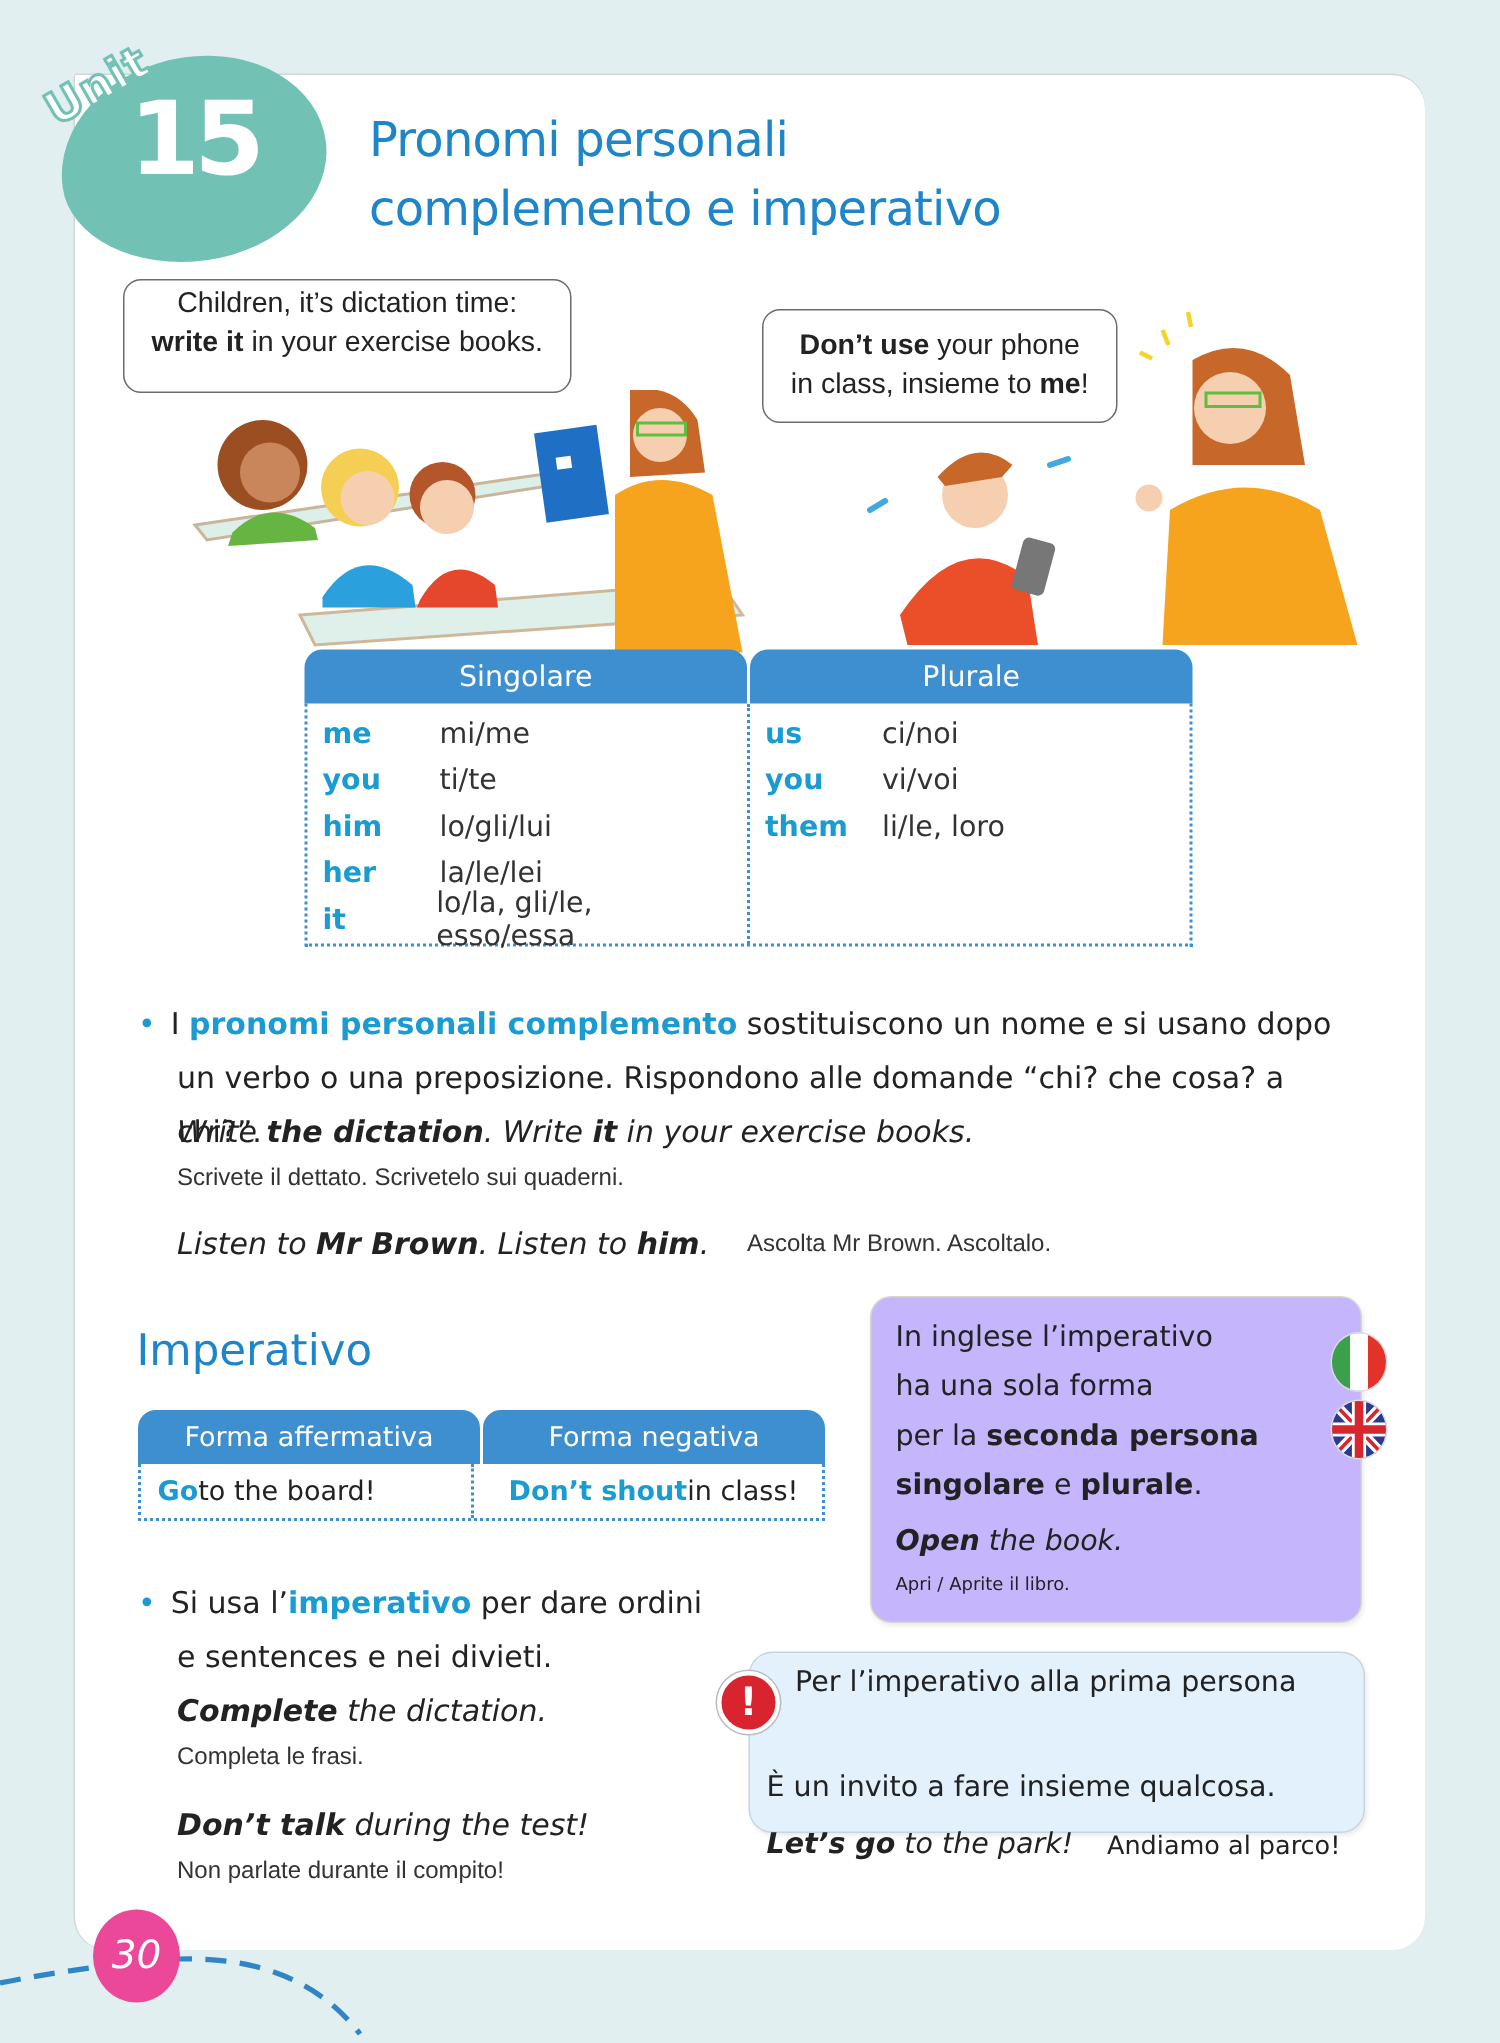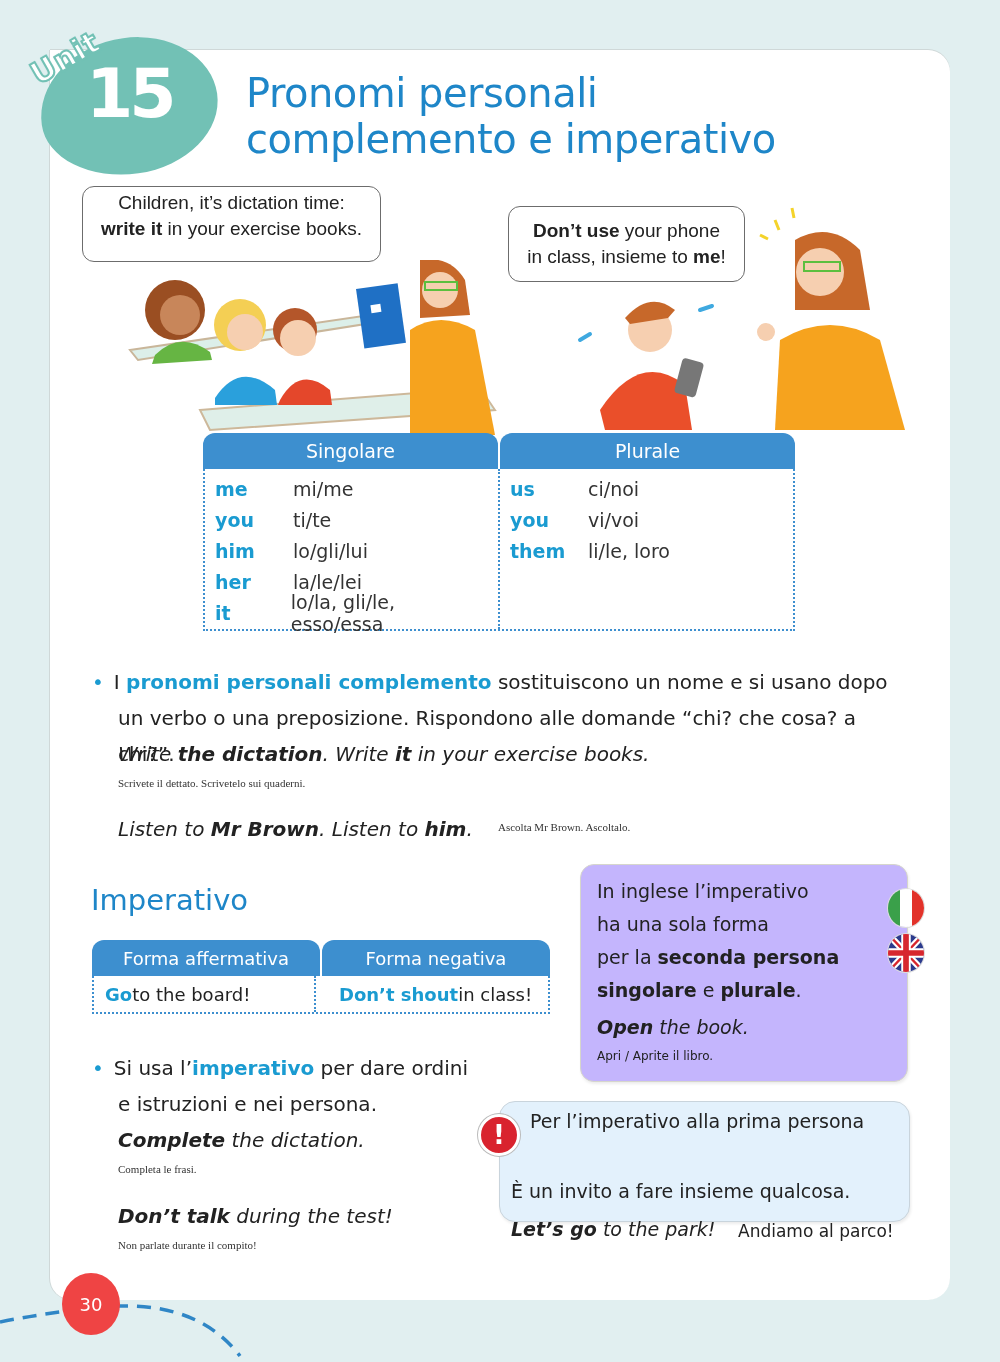--- a/index.html
+++ b/index.html
@@ -39,21 +39,21 @@
   .unit-number {
     position: absolute; left: 86px; top: 60px;
     font-family: "DejaVu Sans", sans-serif;
     font-weight: bold; font-size: 68px;
     color: #ffffff; letter-spacing: -4px;
     line-height: 1;
   }
   .page-title {
     position: absolute; left: 246px; top: 70px;
     font-family: "DejaVu Sans", sans-serif;
-    font-size: 40px; line-height: 46px;
+    font-size: 32px; line-height: 46px;
     color: #1e86c8; font-weight: normal;
     letter-spacing: -0.5px;
   }
   
   .speech {
     position: absolute;
     background: #fff;
     border: 1.5px solid #6c6c6c;
     border-radius: 12px;
     font-family: "Liberation Sans", sans-serif;
@@ -95,22 +95,22 @@
     font-size: 20px; line-height: 36px; color: #222;
   }
   .bullet { color: #1a9bd1; margin-right: 10px; }
   .hl { color: #1a9bd1; font-weight: bold; }
   .ex-en {
     position: absolute; font-family: "DejaVu Sans", sans-serif;
     font-style: italic; font-size: 20px; color: #222;
   }
   .ex-en b { font-weight: bold; }
   .ex-it {
-    position: absolute; font-family: Liberation Serif, serif;
-    font-size: 11px; color: #333;
+    position: absolute; font-family: Liberation Sans, sans-serif;
+    font-size: 16px; color: #333;
   }
   .section-title {
     position: absolute; left: 91px; top: 883px;
     font-family: "DejaVu Sans", sans-serif; font-size: 29px; color: #1e86c8;
   }
   
   .imp-table { position: absolute; left: 92px; top: 940px; width: 458px; }
   .imp-head { display: flex; height: 36px; }
   .imp-head div {
     flex: 1; background: #3d8fcf; color: #fff;
@@ -154,23 +154,23 @@
     width: 42px; height: 42px; border-radius: 50%;
     background: #d9232e; border: 3px solid #ffffff;
     box-shadow: 0 0 0 1px #bbb;
     display: flex; align-items: center; justify-content: center;
     color: #fff; font-weight: bold; font-size: 26px;
     font-family: "DejaVu Sans", sans-serif;
   }
   .page-num {
     position: absolute; left: 62px; top: 1273px;
     width: 58px; height: 62px; border-radius: 50%;
-    background: #ef4444; color: #fff;
-    font-family: "DejaVu Sans", sans-serif; font-size: 18px;
-    display: flex; align-items: center; justify-content: center;
+    background: #ec4899; color: #fff;
+    font-family: "DejaVu Sans", sans-serif; font-size: 26px;
+    display: flex; align-items: center; justify-content: center; font-style: italic;
   }
 </style>
 </head>
 <body>
 
 <svg style="position:absolute;left:0;top:1260px" width="400" height="102">
   <path d="M0 62 Q 60 50 120 46 Q 200 44 240 96" fill="none" stroke="#2f86c6" stroke-width="3.5" stroke-dasharray="14 9"></path>
 </svg>
 
 <div class="page-card"></div>
@@ -316,21 +316,21 @@
       </div>
     <div class="imp-col">
         <span class="hl">Don’t shout</span>
         <span> in class!</span>
       </div>
   </div>
 </div>
 
 <div class="para" style="top:1050px;width:420px">
   <div><span class="bullet">•</span><span>Si usa l’</span><span class="hl">imperativo</span><span> per dare ordini</span></div>
-  <div style="padding-left:26px">e istruzioni e nei persona.</div>
+  <div style="padding-left:26px">e sentences e nei divieti.</div>
 </div>
 
 <div class="ex-en" style="left:118px;top:1128px"><b>Complete</b><span> the dictation.</span></div>
 <div class="ex-it" style="left:118px;top:1163px">Completa le frasi.</div>
 
 <div class="ex-en" style="left:118px;top:1204px"><b>Don’t talk</b><span> during the test!</span></div>
 <div class="ex-it" style="left:118px;top:1239px">Non parlate durante il compito!</div>
 
 <div class="note-box">
   <div>In inglese l’imperativo</div>

